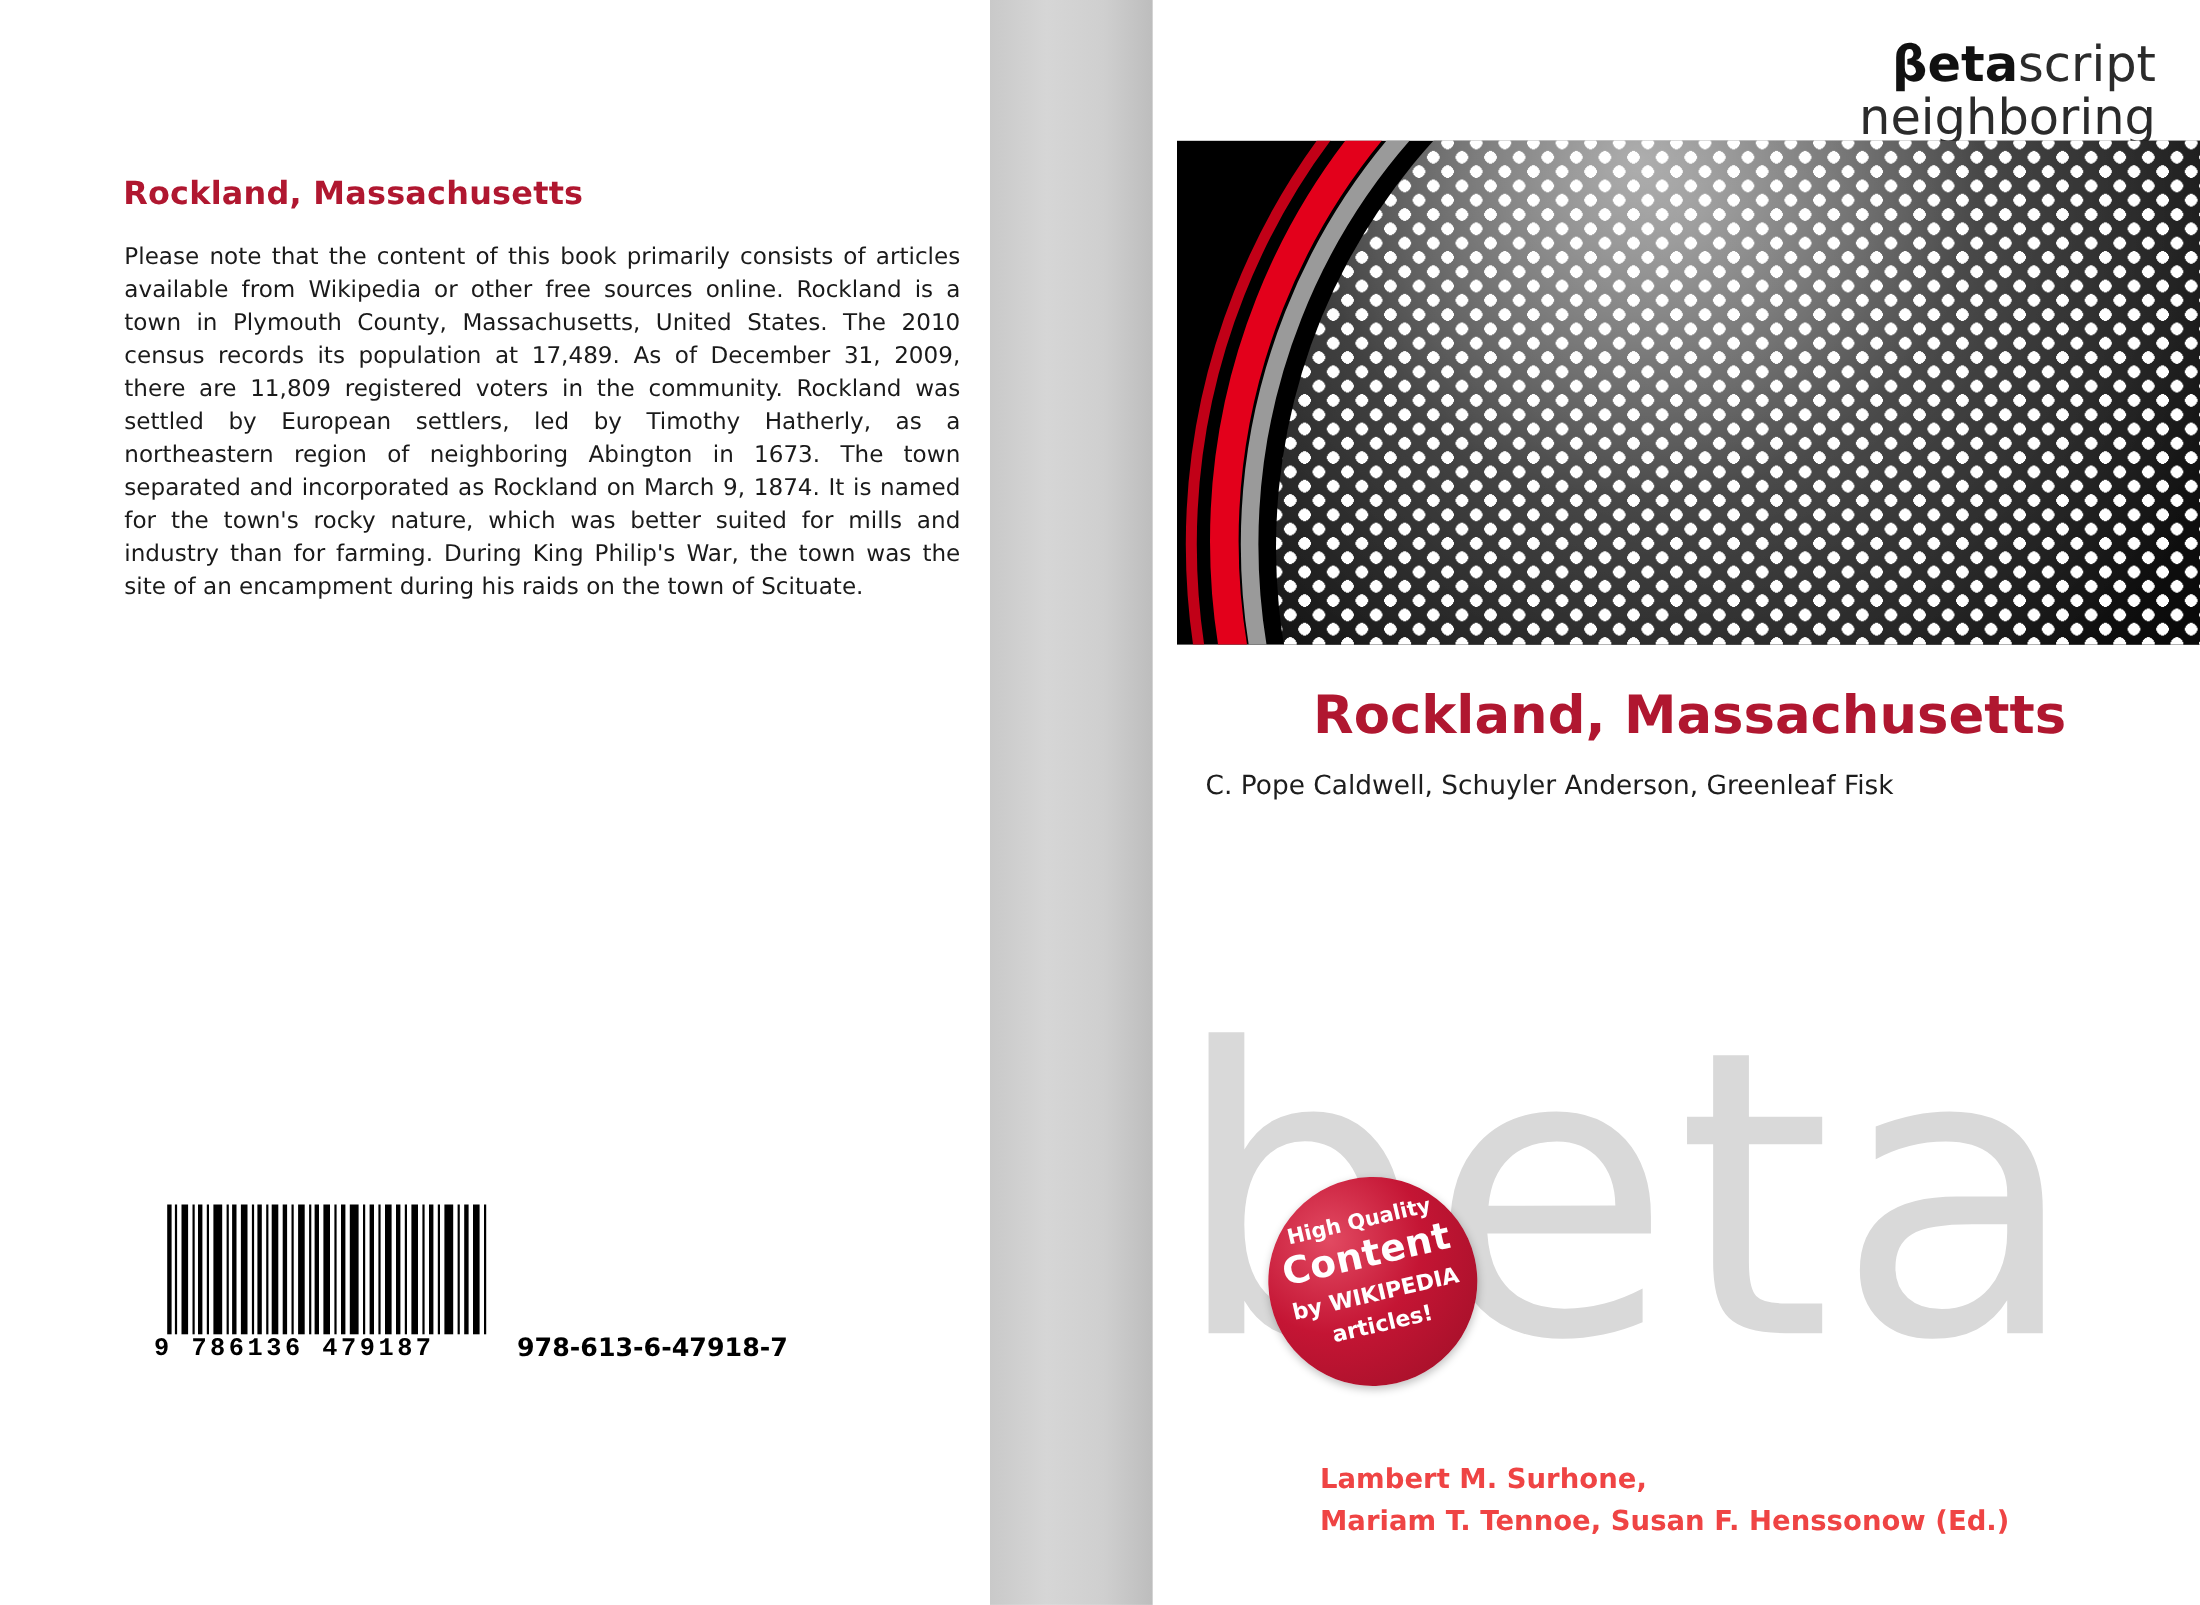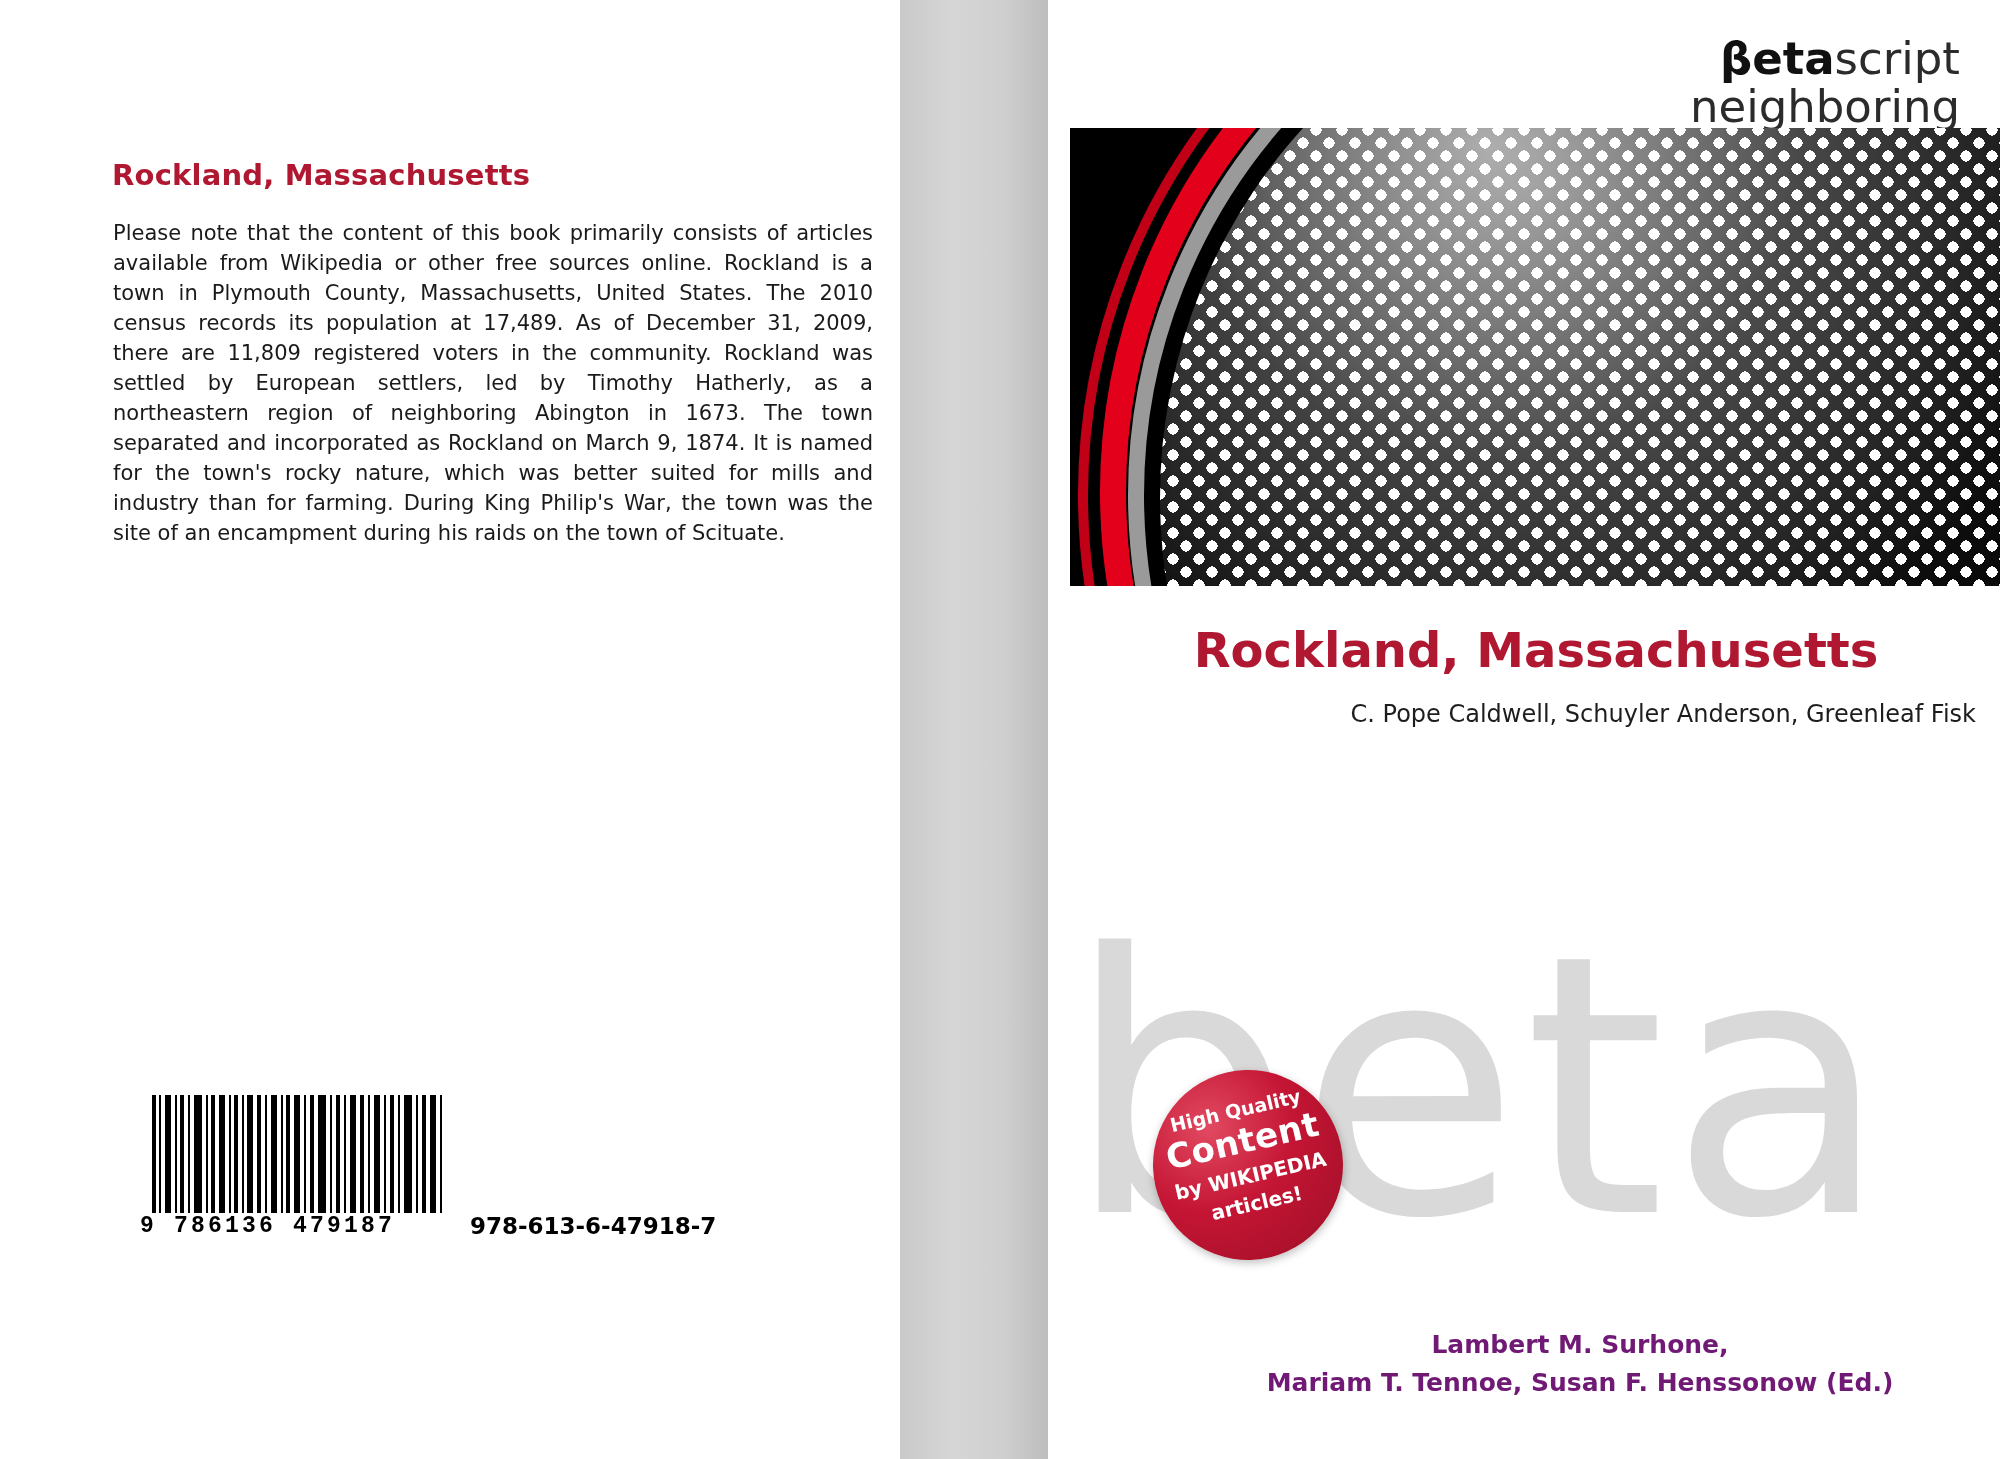--- a/index.html
+++ b/index.html
@@ -226,35 +226,35 @@
     text-align: center;
     font-size: 48px;
     font-weight: bold;
     color: #b01730;
   }
   .front-authors {
     position: absolute;
     left: 48px;
     top: 700px;
     width: 880px;
-    text-align: right;
+    text-align: left;
     font-size: 24px;
     color: #1d1d1d;
   }
 
   
   .front-editors {
     position: absolute;
     right: 40px;
     bottom: 56px;
     width: 760px;
-    text-align: center;
+    text-align: left;
     font-size: 25px;
     font-weight: bold;
-    color: #701a75;
+    color: #ef4444;
     line-height: 1.55;
   }
 
   
   .sticker {
     position: absolute;
     left: 105px;
     top: 1070px;
     width: 190px;
     height: 190px;

